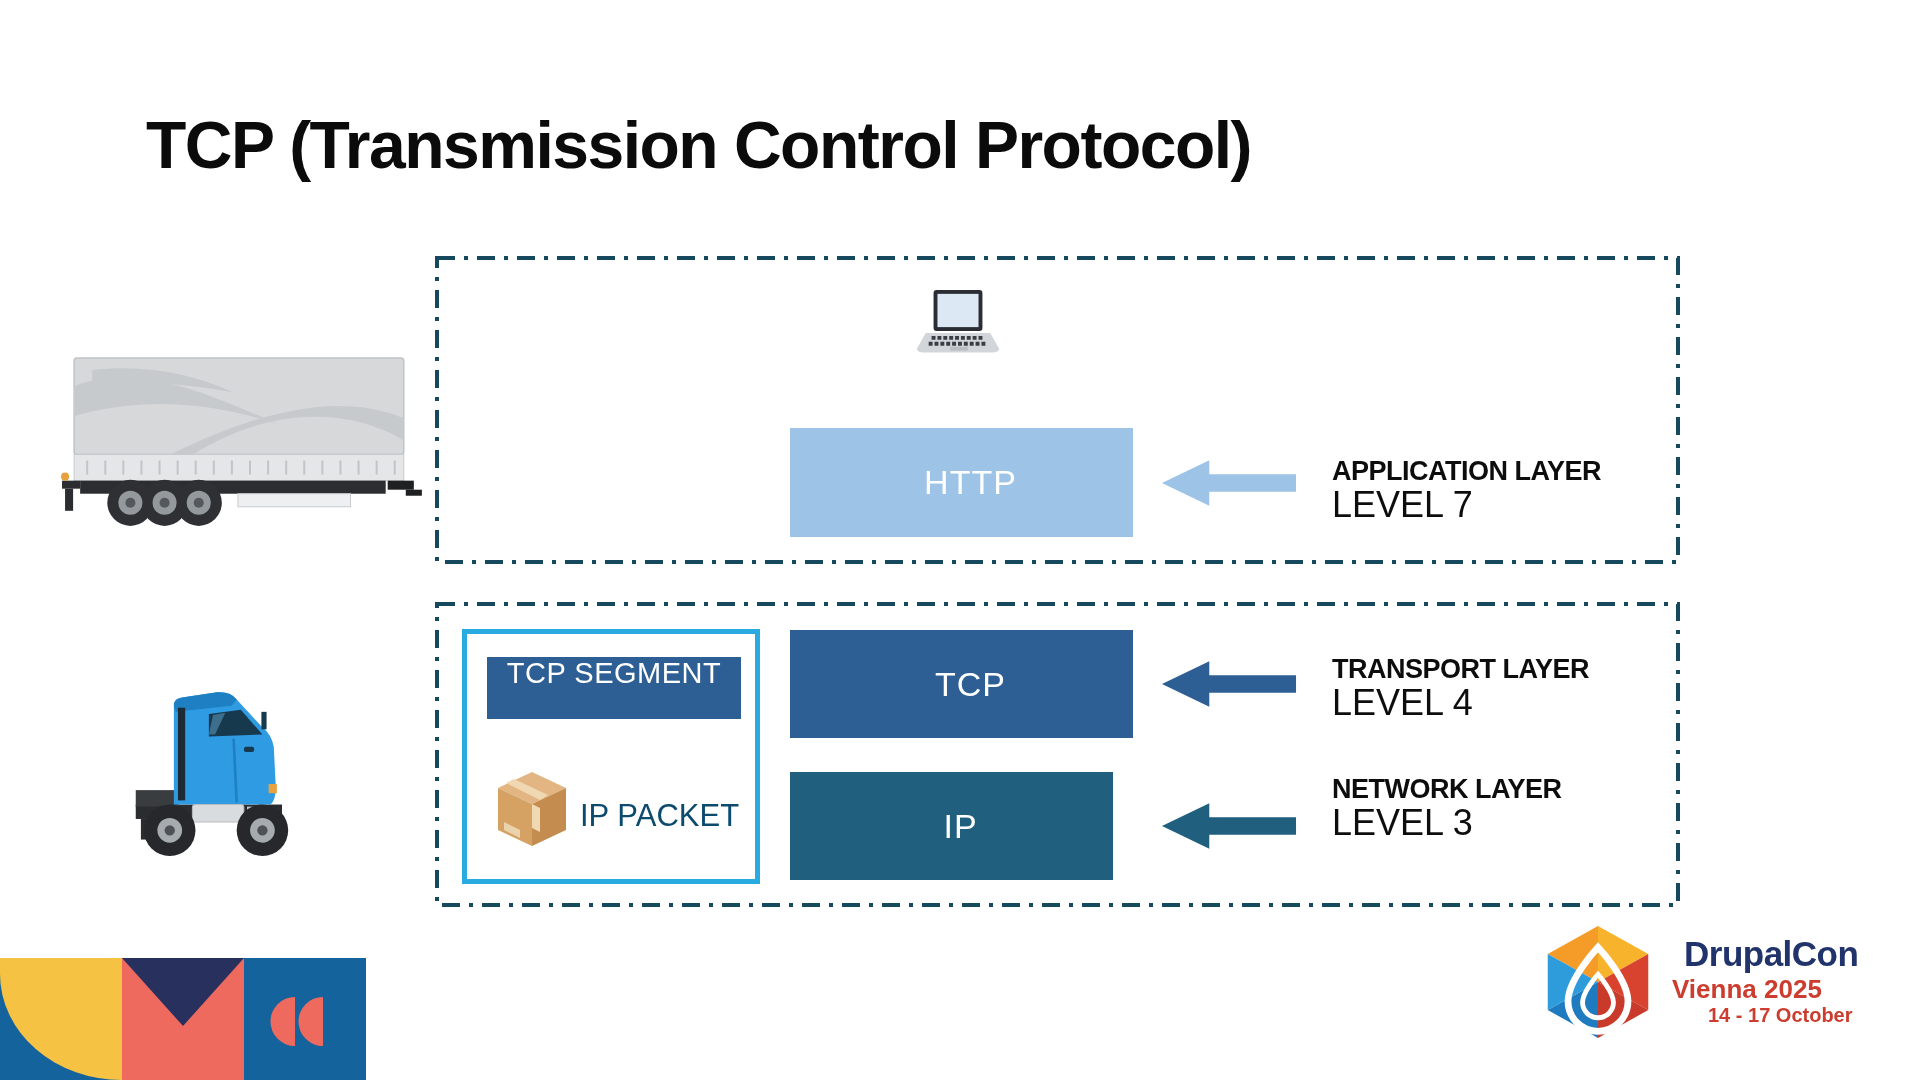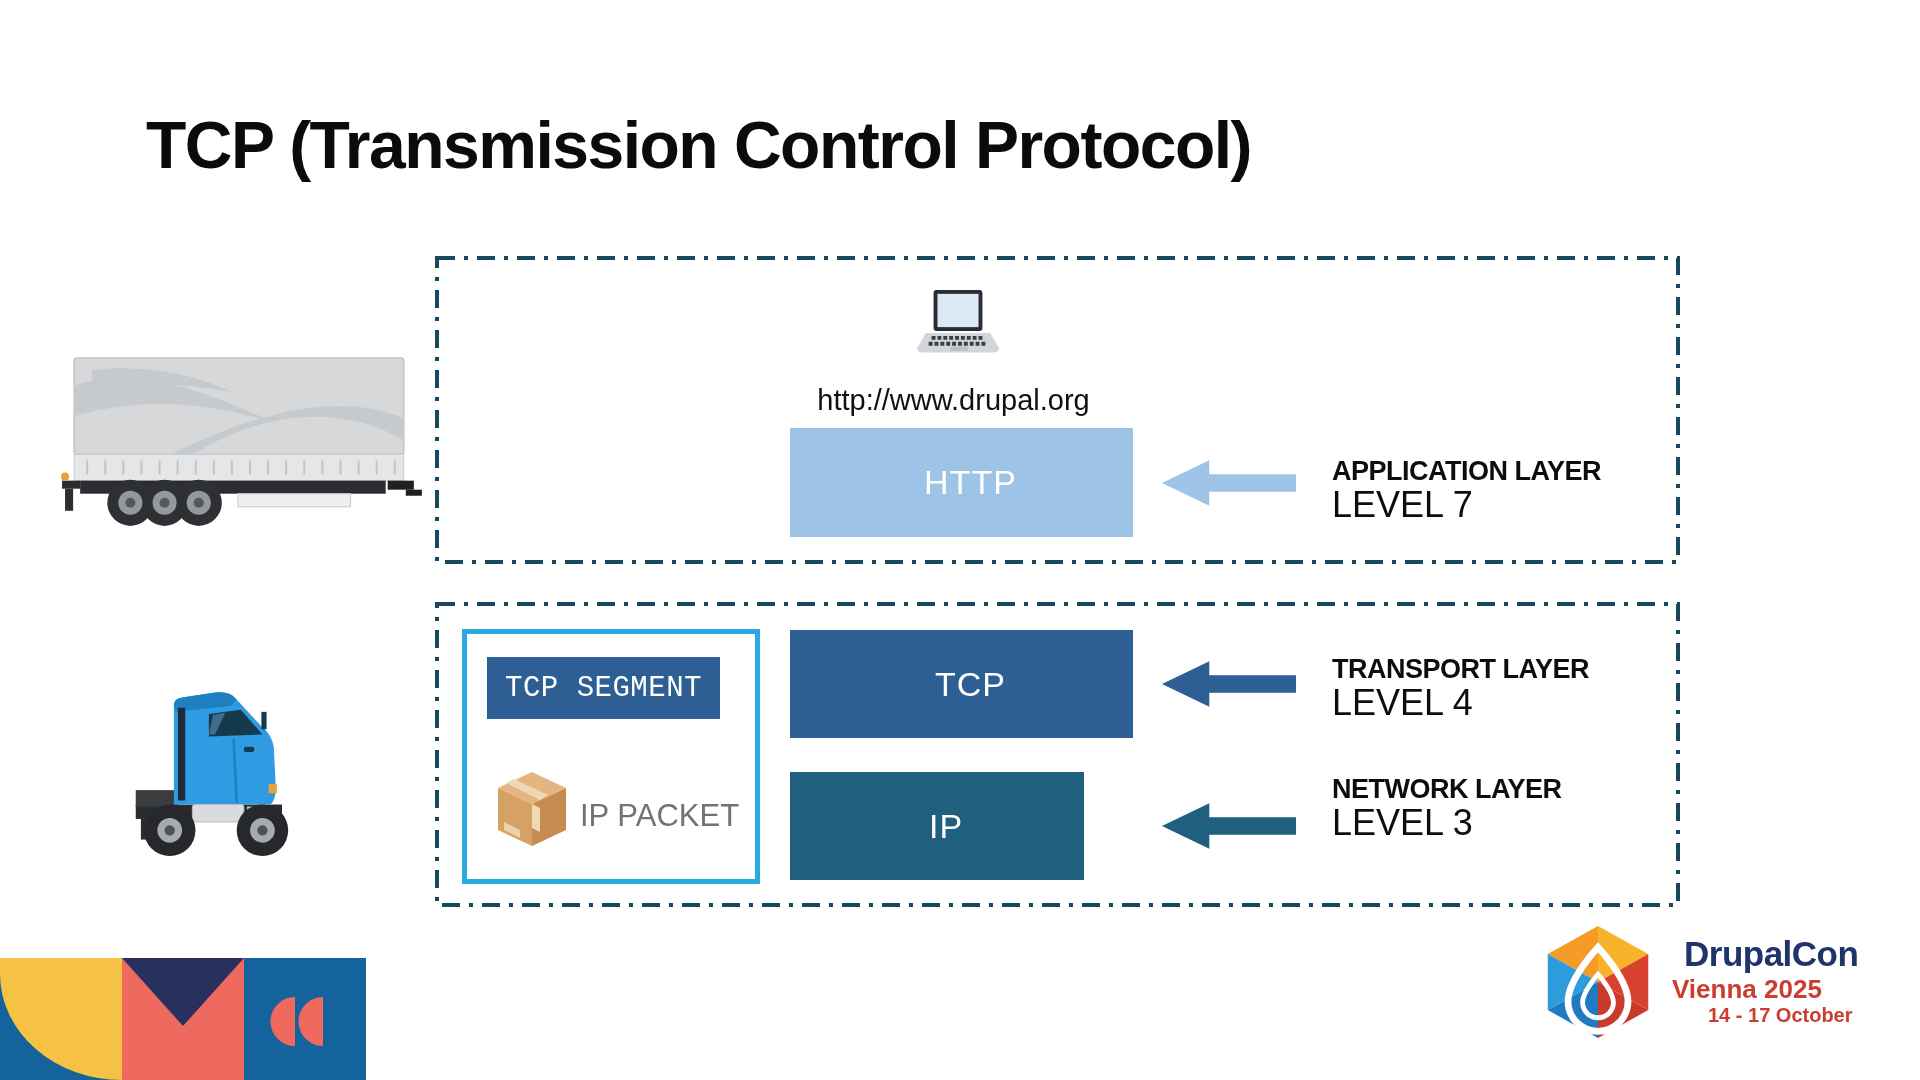--- a/index.html
+++ b/index.html
@@ -22,43 +22,43 @@
   .laptop { left:914px; top:288px; width:88px; height:74px; }
   .package { left:494px; top:770px; width:76px; height:78px; }
 
   .url-text { position:absolute; left:782px; top:384px; width:343px; text-align:center;
               font-size:29px; color:#101010; }
 
   .proto-box { position:absolute; display:flex; align-items:center; justify-content:center;
                color:#ffffff; font-size:34px; letter-spacing:1px;padding-left:18px; }
   .http-box { left:790px; top:428px; width:343px; height:109px; background:var(--light-blue,#9DC3E6); }
   .tcp-box  { left:790px; top:630px; width:343px; height:108px; background:var(--mid-blue,#2E5F94); }
-  .ip-box   { left:790px; top:772px; width:294px; height:108px; background:var(--teal-blue,#20607E); }
+  .ip-box   { left:790px; top:772px; width:323px; height:108px; background:var(--teal-blue,#20607E); }
 
   .arrow { position:absolute; width:138px; height:54px; }
   .arrow-app { left:1160px; top:456px; }
   .arrow-tcp { left:1160px; top:657px; }
   .arrow-ip  { left:1160px; top:799px; }
   .arrow-app polygon { fill:var(--light-blue,#9DC3E6); }
   .arrow-tcp polygon { fill:var(--mid-blue,#2E5F94); }
   .arrow-ip polygon  { fill:var(--teal-blue,#20607E); }
 
   .layer-label { position:absolute; left:1332px; color:#0d0d0d; }
   .ll-app { top:454px; }
   .ll-tcp { top:652px; }
   .ll-ip  { top:772px; }
   .layer-name  { font-size:27px; font-weight:bold; letter-spacing:-0.5px; line-height:34px; white-space:nowrap; }
   .layer-level { font-size:36px; line-height:34px; white-space:nowrap; }
 
   .segment-wrap { position:absolute; left:462px; top:629px; width:298px; height:255px;
                   background:#fff; border:5px solid var(--cyan-border,#29ABE2); }
-  .segment-box { position:absolute; left:487px; top:657px; width:233px; height:62px;
-                 background:var(--mid-blue,#2E5F94); color:#fff; display:flex; align-items:center;
-                 justify-content:center; font-size:29px; letter-spacing:0.5px;font-family:Liberation Mono, monospace; }
-  .packet-label { position:absolute; left:580px; top:798px; font-size:31px; color:#737373; white-space:nowrap; }
+  .segment-box { position:absolute; left:487px; top:657px; width:254px; height:62px;
+                 background:var(--mid-blue,#2E5F94); color:#fff; display:flex; 
+                 justify-content:center; font-size:29px; letter-spacing:0.5px; }
+  .packet-label { position:absolute; left:580px; top:798px; font-size:31px; color:#0c4a6e; white-space:nowrap; }
 
   .deco-strip { position:absolute; left:0; top:958px; width:366px; height:122px; }
   .deco-strip svg { width:100%; height:100%; display:block; }
 
   .logo-group { position:absolute; left:1538px; top:922px; width:380px; height:130px; }
   .logo-hex { position:absolute; left:0; top:2px; width:120px; height:116px; }
   .brand-name { position:absolute; left:134px; top:12px; font-size:35px; font-weight:bold;
                 color:var(--drupal-navy,#20336B); letter-spacing:-0.5px;margin-left:12px; }
   .brand-loc  { position:absolute; left:134px; top:52px; font-size:26px; font-weight:bold;
                 color:var(--drupal-red,#CC3D2F); }
@@ -88,21 +88,20 @@
     <svg viewBox="0 0 90 74">
       <rect x="20" y="2" width="50" height="42" rx="3" fill="#2A2D33"></rect>
       <rect x="24" y="6" width="42" height="34" fill="#DCE8F4"></rect>
       <path d="M12 46 L78 46 L87 62 Q87 66 80 66 L10 66 Q3 66 3 62 Z" fill="#D2D6DA"></path>
       <line x1="18" y1="51" x2="72" y2="51" stroke="#3A3E44" stroke-width="4" stroke-dasharray="4 2"></line>
       <line x1="15" y1="57" x2="75" y2="57" stroke="#3A3E44" stroke-width="4" stroke-dasharray="4 2"></line>
       <rect x="37" y="60" width="18" height="4" fill="#B9BEC3"></rect>
     </svg>
   </div>
 
-  <div class="url-text">http://www.drupal.org</div>
 
   <div class="proto-box http-box">
     <span>HTTP</span>
   </div>
 
   <svg class="arrow arrow-app" viewBox="0 0 140 54">
     <polygon points="2,27 50,4 50,18 138,18 138,36 50,36 50,50"></polygon>
   </svg>
 
   <div class="layer-label ll-app">

